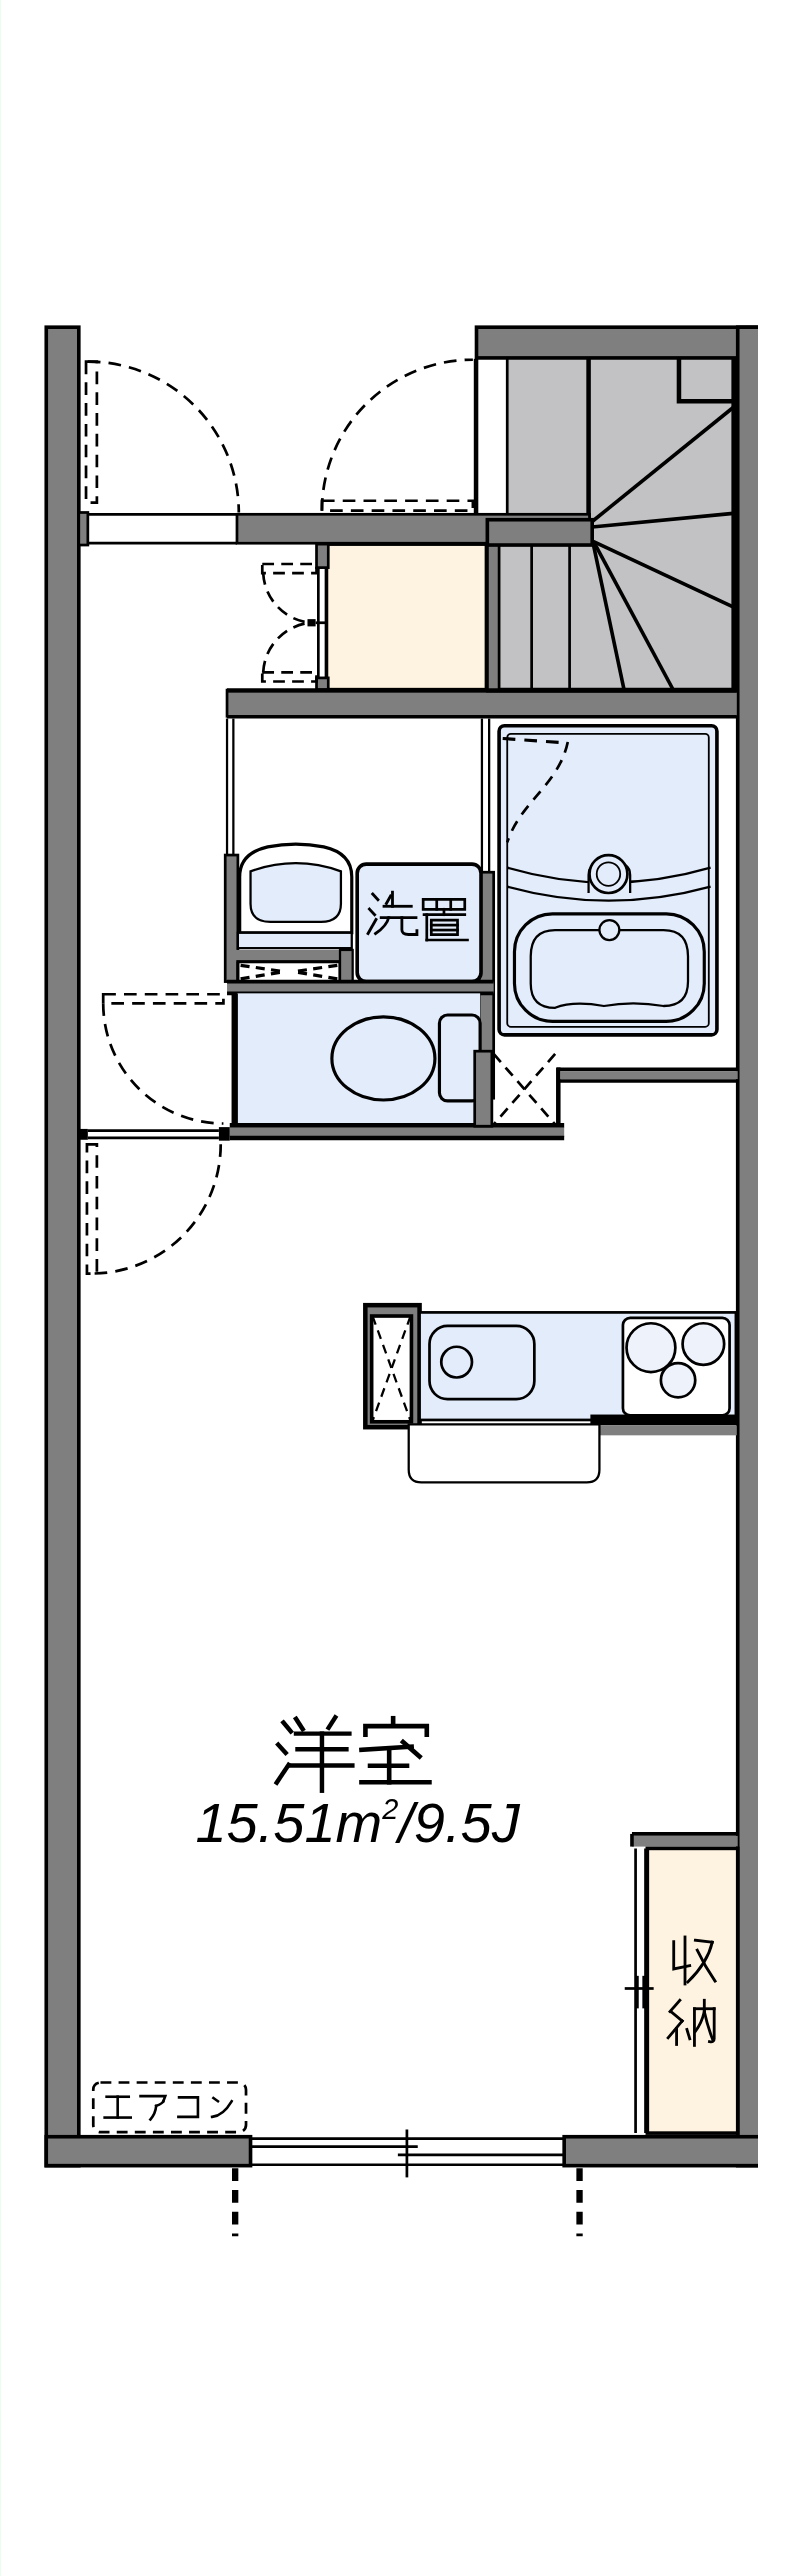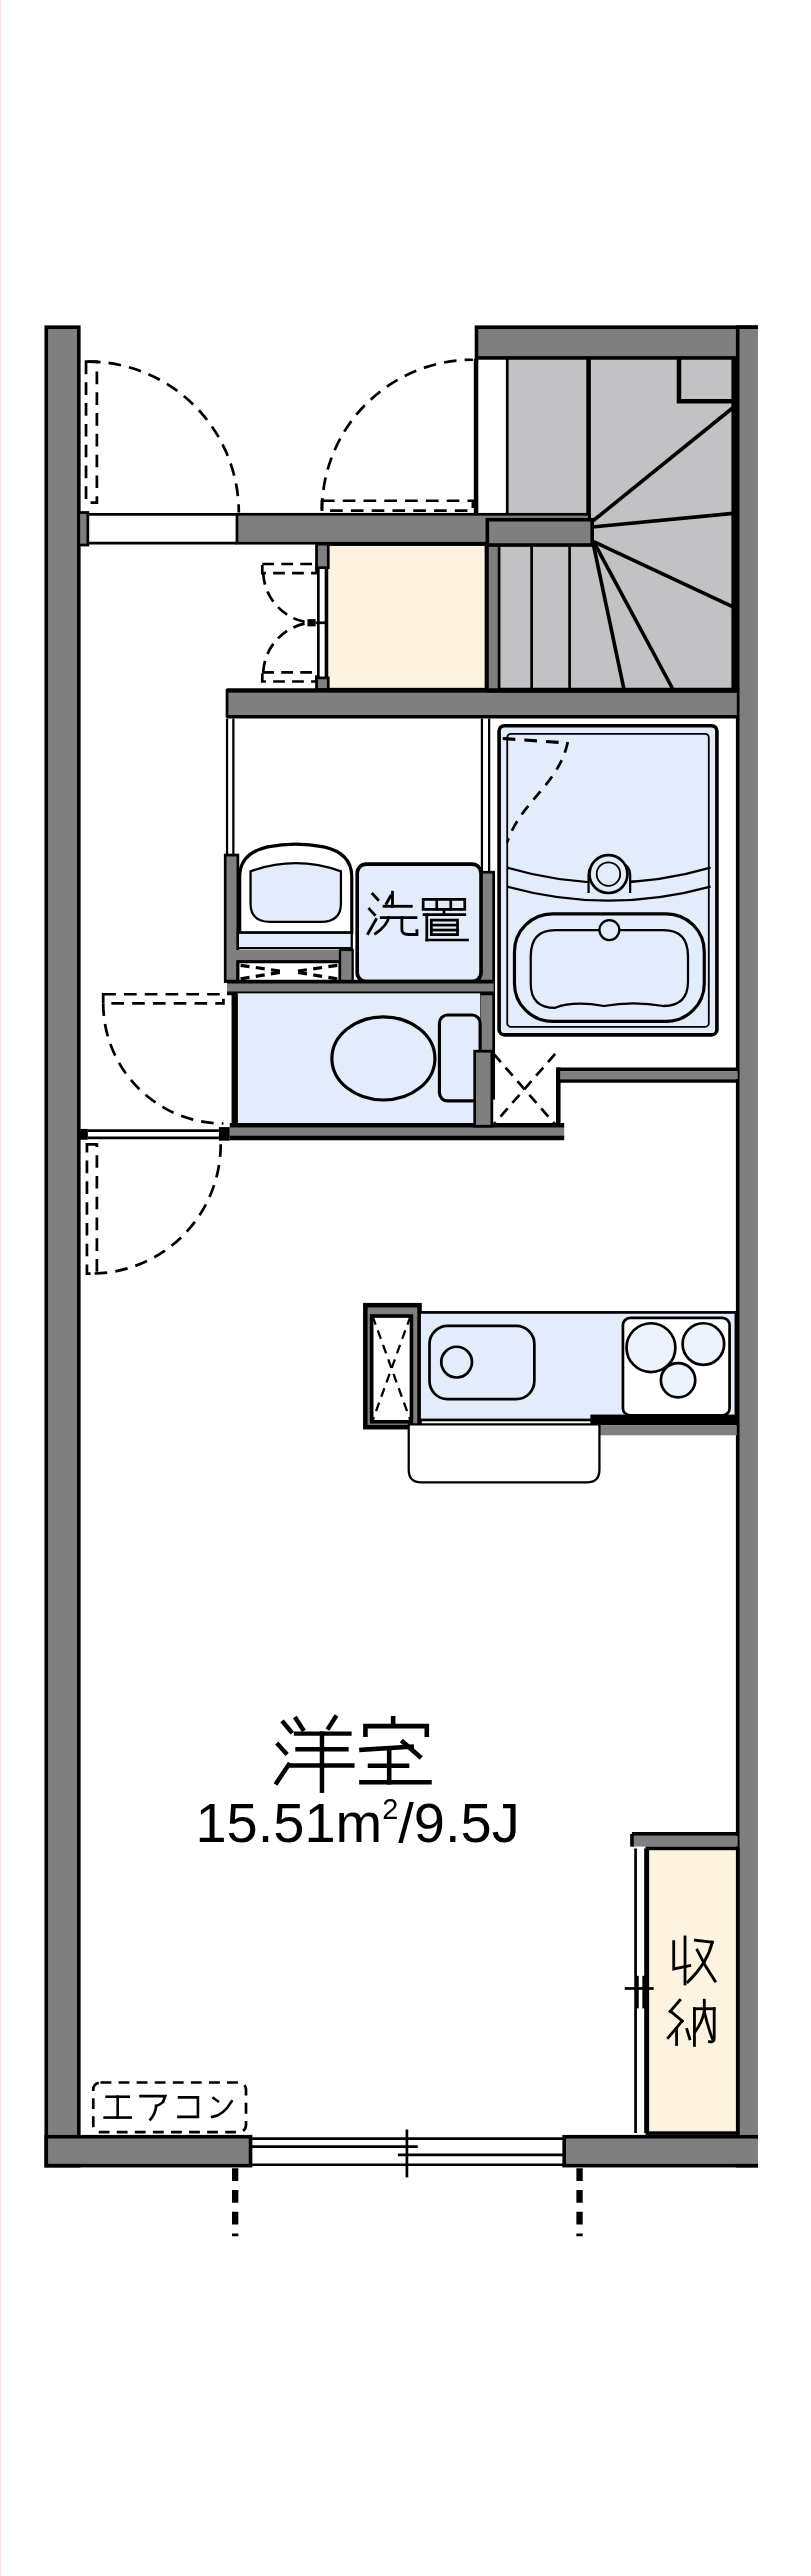--- a/index.html
+++ b/index.html
@@ -1,17 +1,17 @@
 <!DOCTYPE html>
 <html style="font-size:14.5px"><head>
 <meta charset="utf-8">
 <style>
 html,body{margin:0;padding:0;background:#fff;}
-.page{position:relative;width:758px;height:2576px;background:#ef4444;overflow:hidden;
-font-family:"Liberation Sans",sans-serif;}
+.page{position:relative;width:758px;height:2576px;background:#86efac;overflow:hidden;
+font-family:"Liberation Sans",sans-serif;font-style:italic;}
 </style>
 </head>
 <body>
 <div class="page">
 <svg width="812" height="2576" viewBox="0 0 898 2850">
 
 <rect x="0" y="0" width="898" height="2850" fill="#ffffff"></rect>
 
 <rect x="88" y="362" width="436" height="206" fill="#ffffff"></rect>
 

